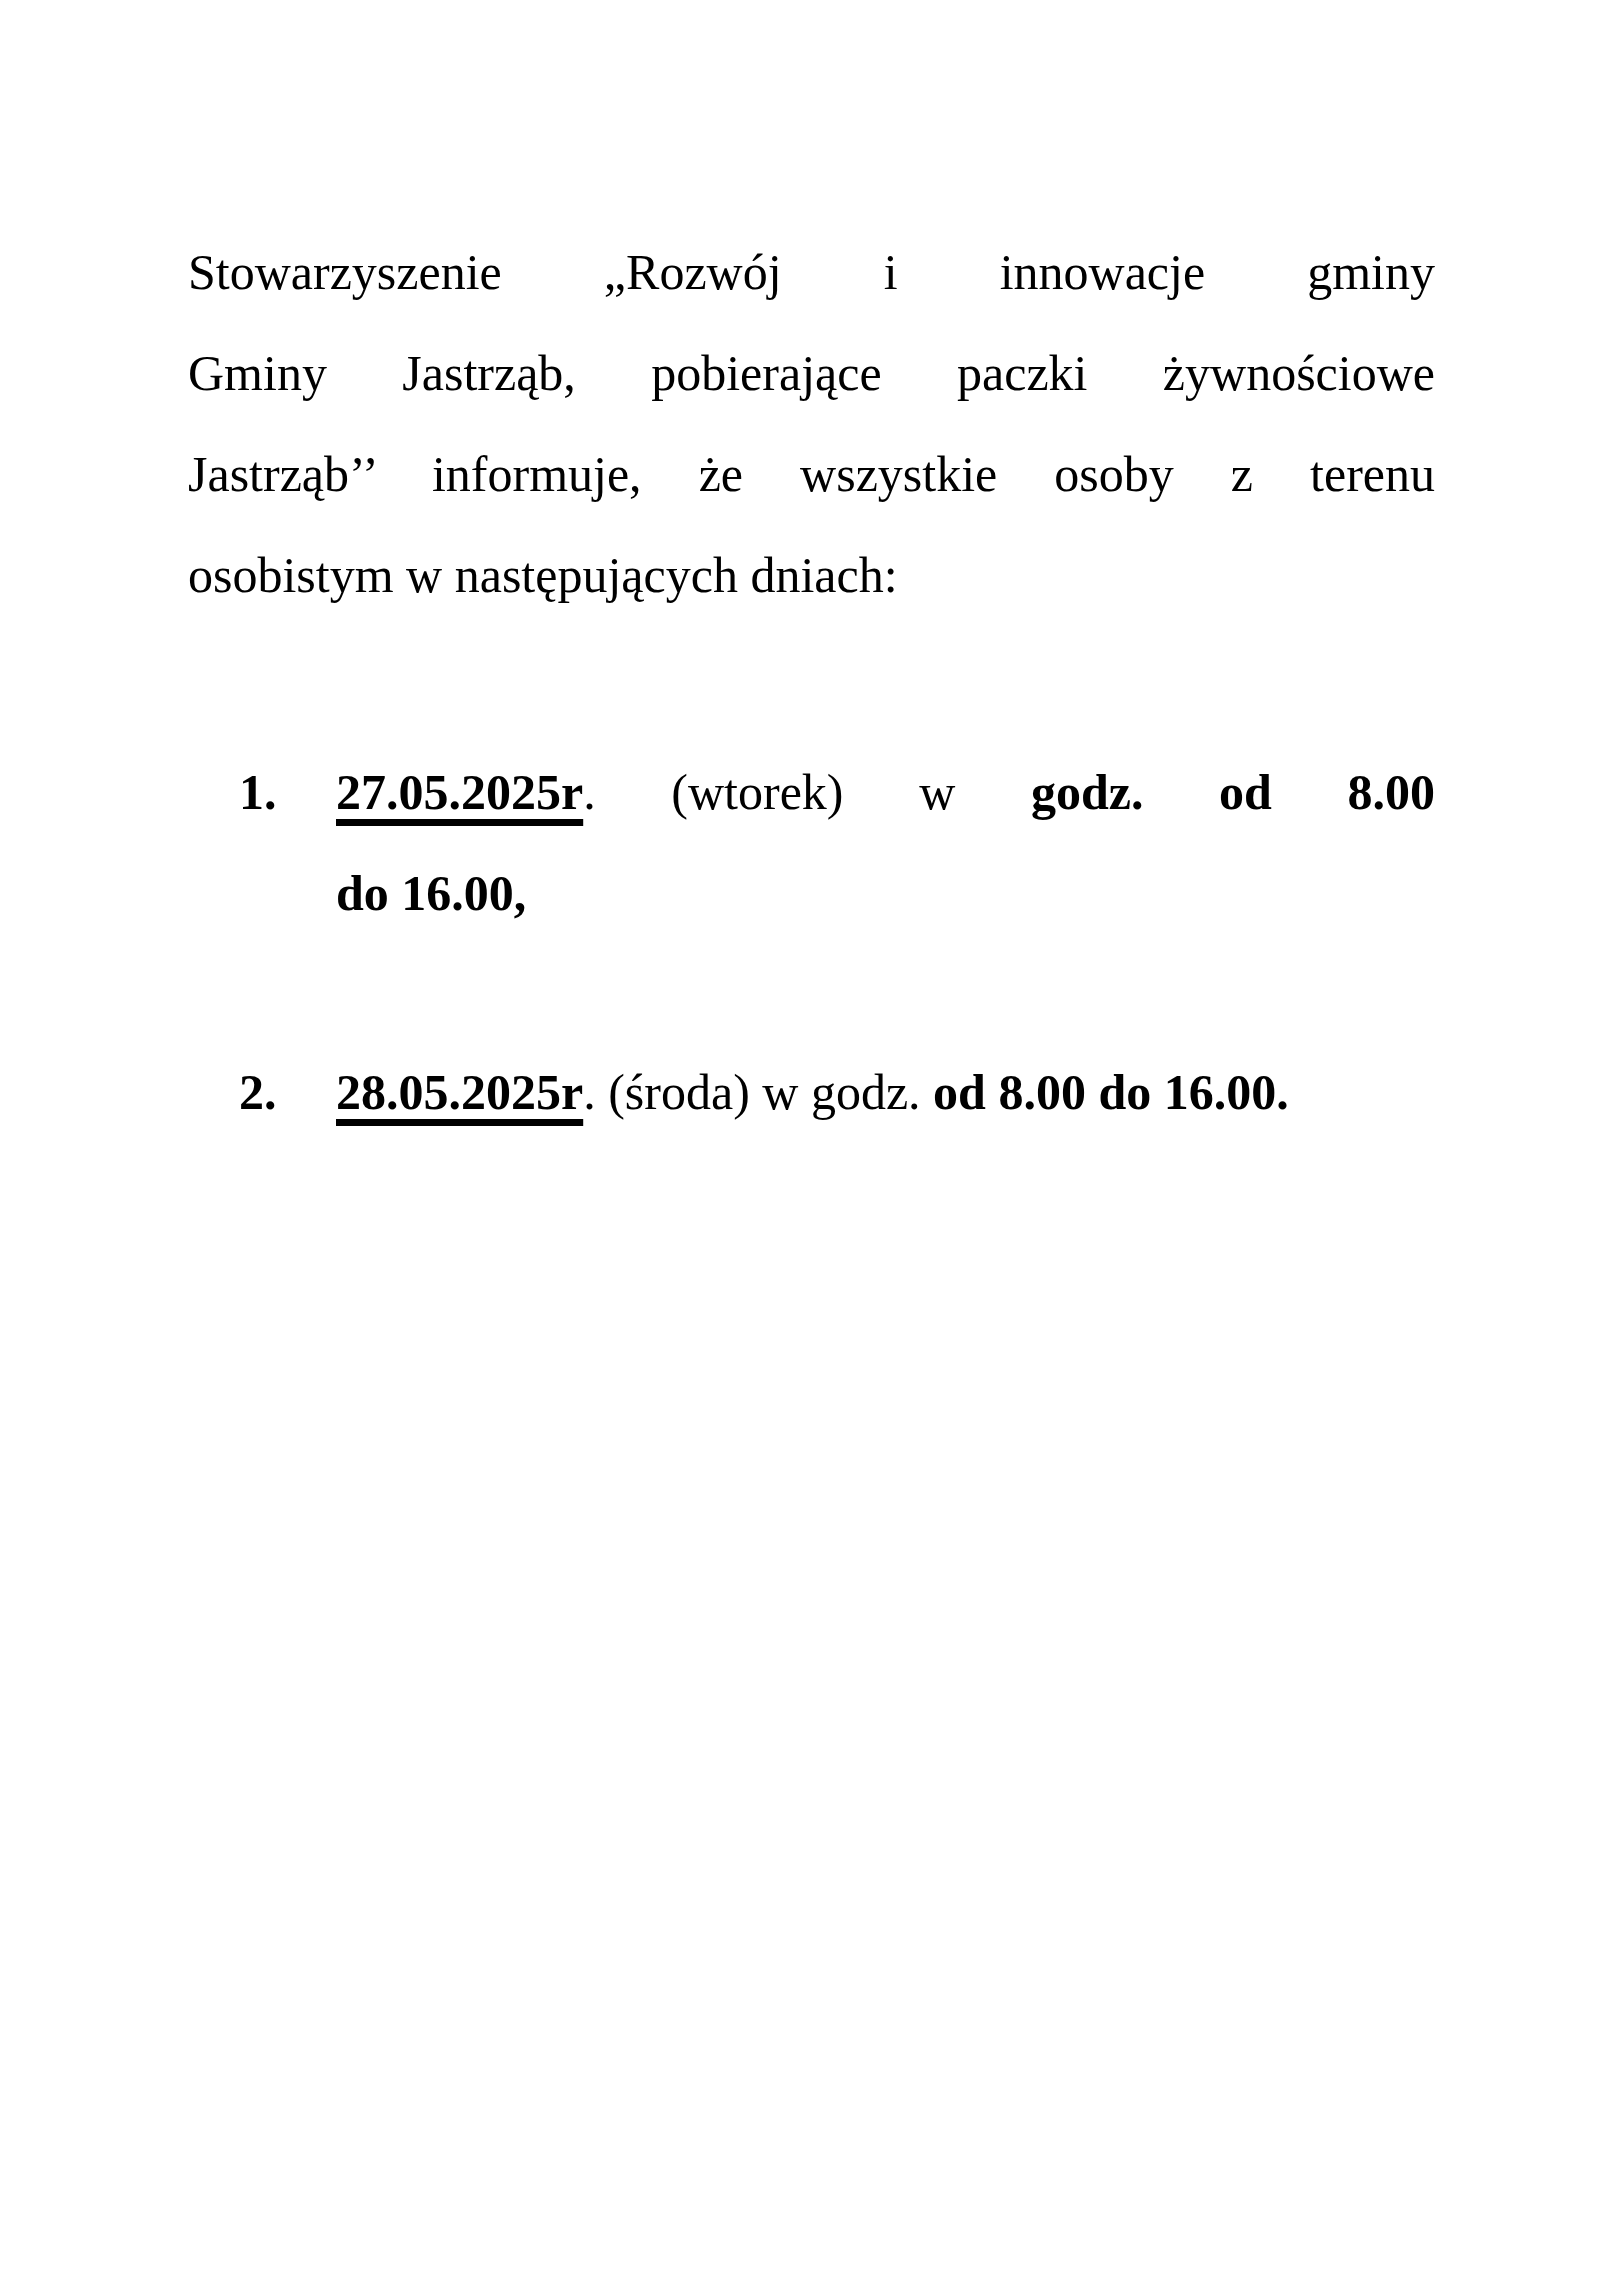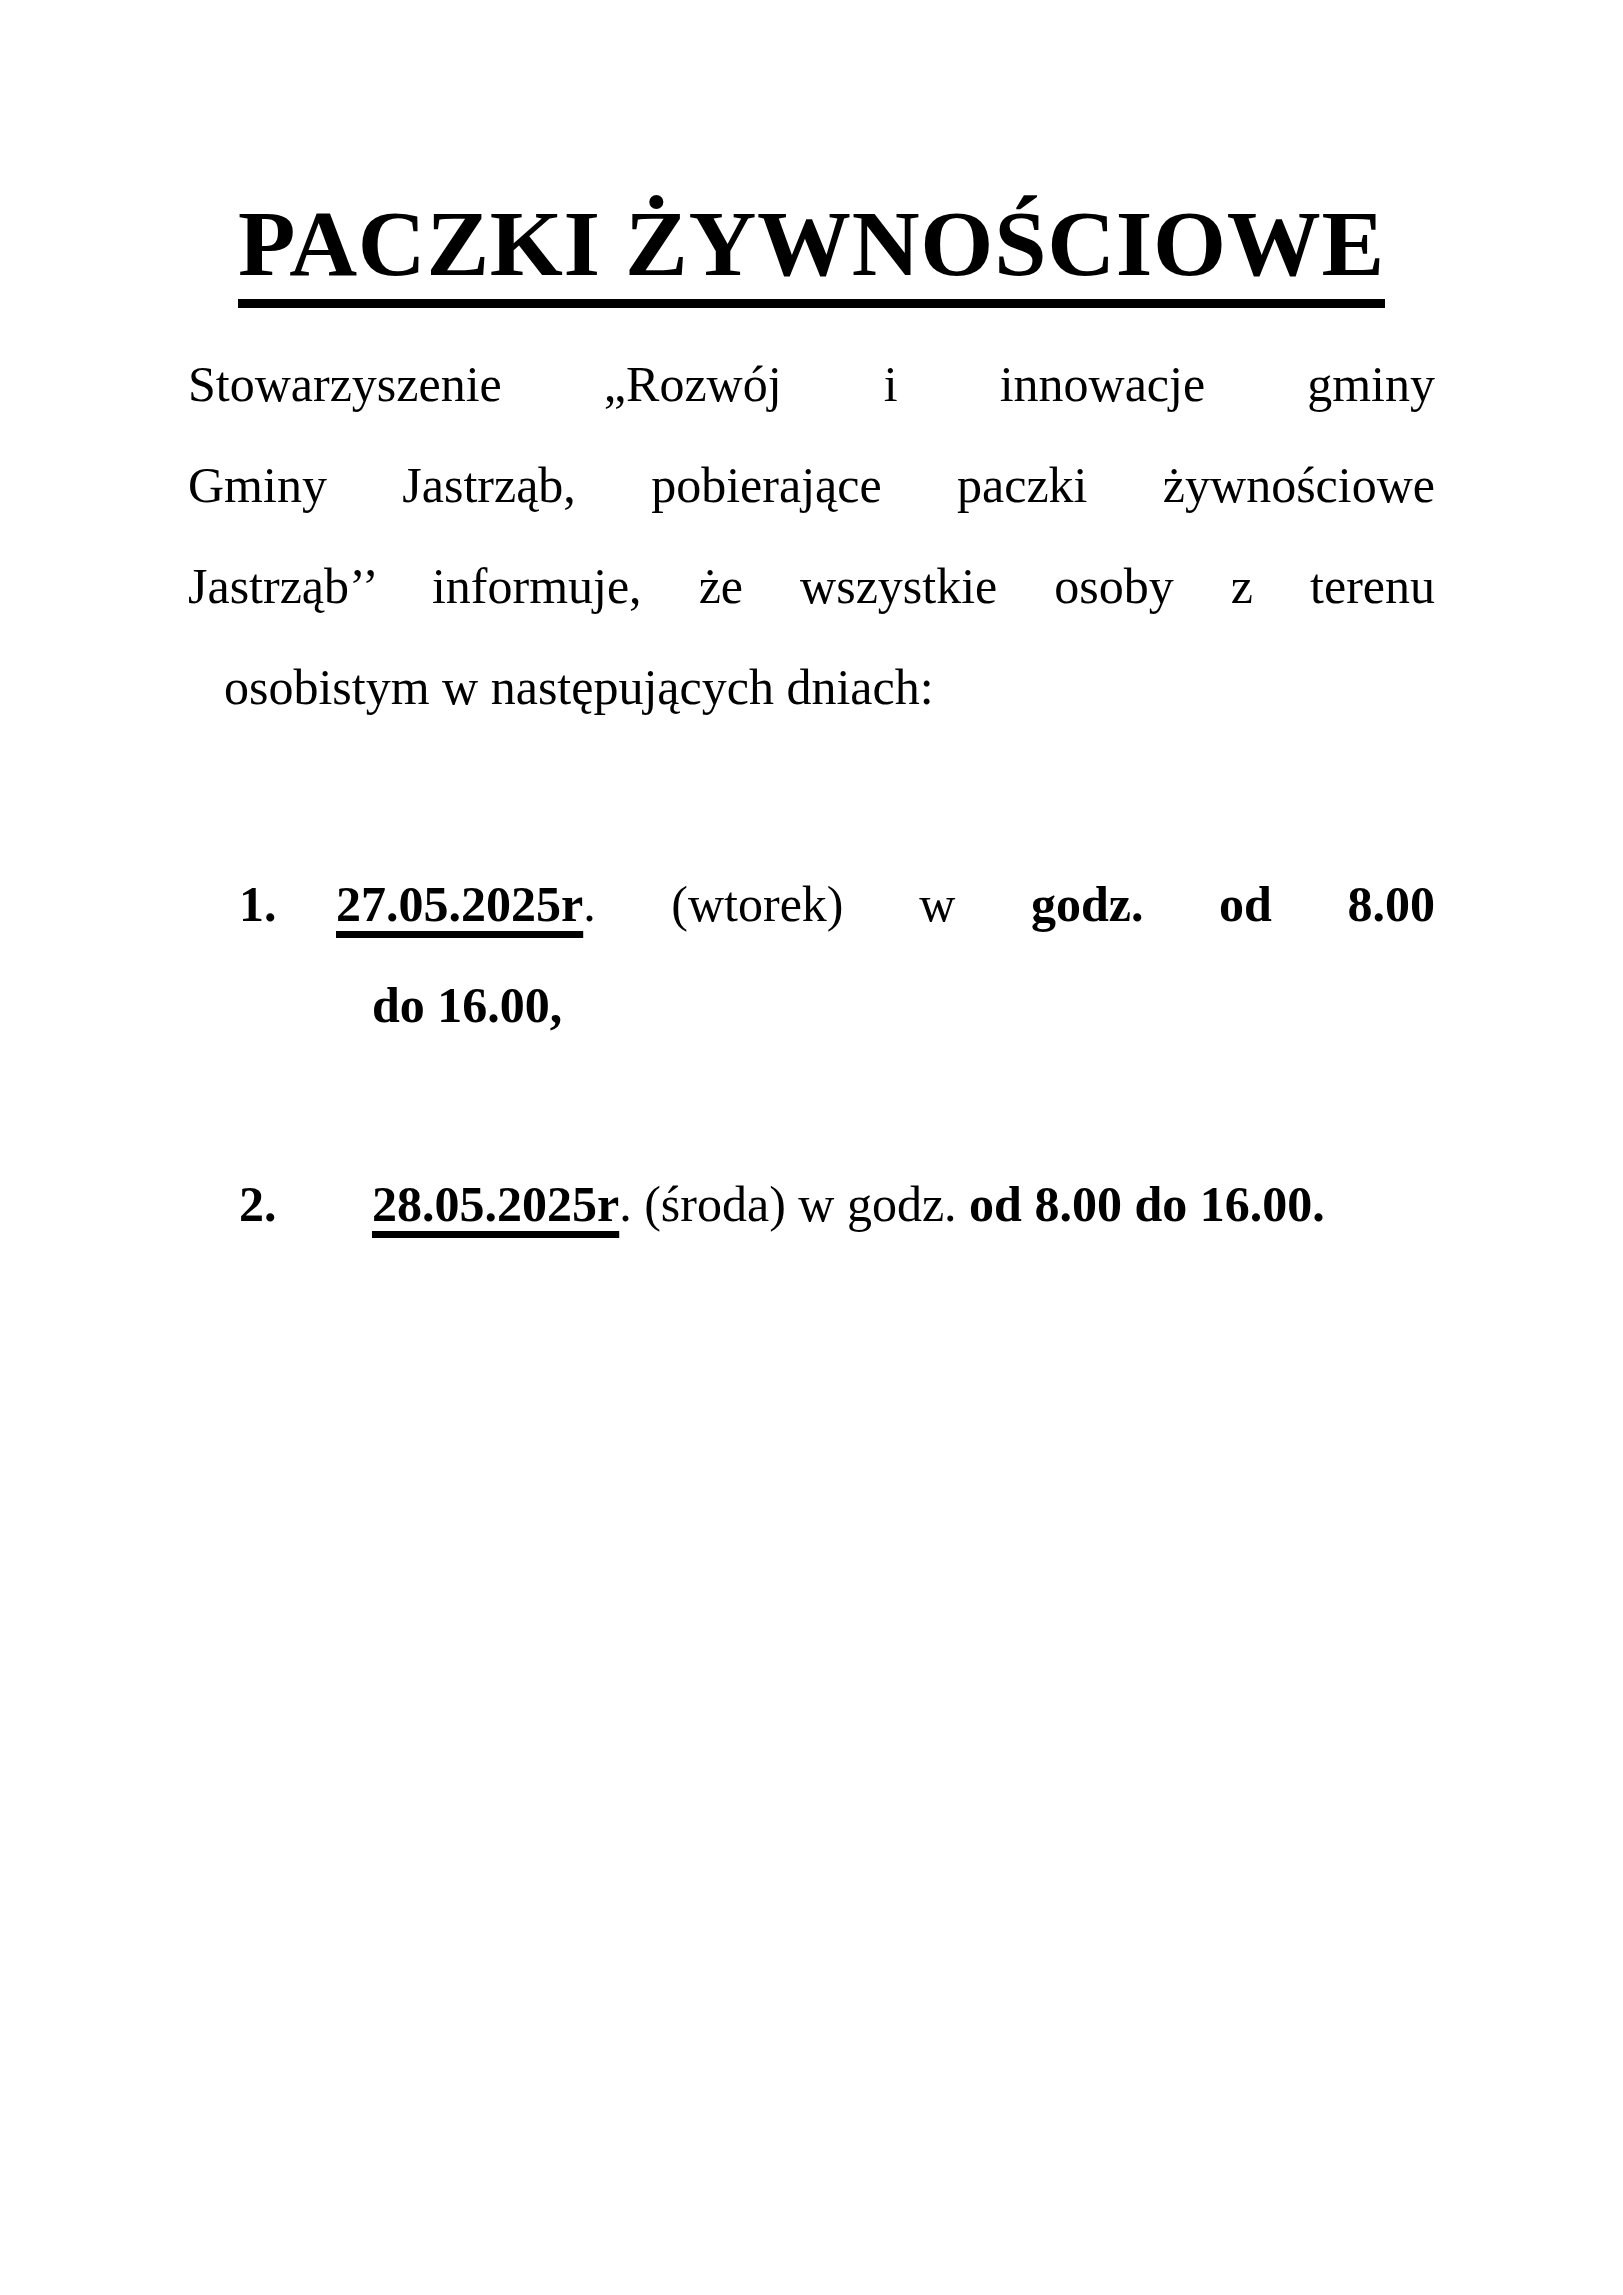--- a/index.html
+++ b/index.html
@@ -30,21 +30,21 @@
     font-size:50px;
     line-height:101px;
   }
   .list{
     margin-top:116px;
     font-size:50px;
     line-height:101px;
   }
   .line{min-height:101px;}
   .j{text-align:justify;text-align-last:justify;}
-  .l{text-align:left;text-align-last:left;margin-left:36px;}
+  .l{text-align:left;text-align-last:left;}
   .b{font-weight:bold;text-align:center;}
   .bu{
     font-weight:bold;
     text-decoration:underline;
     text-decoration-color:#000;
     text-decoration-thickness:7.2px;
     text-underline-offset:9.8px;
   }
   .item{position:relative;padding-left:148px;}
   .item-2{margin-top:98px;}
@@ -54,23 +54,20 @@
     top:0;
     font-weight:bold;
     line-height:101px;
   }
 </style>
 </head>
 <body>
 
 <div class="page">
 
-  <div class="title-row">
-    <span class="doc-title">PACZKI ŻYWNOŚCIOWE</span>
-  </div>
 
   <div class="intro">
     <div class="line j">
       <span>Stowarzyszenie „Rozwój i innowacje gminy</span>
     </div>
     <div class="line j">
       <span>Gminy Jastrząb, pobierające paczki żywnościowe</span>
     </div>
     <div class="line j">
       <span>Jastrząb’’ informuje, że wszystkie osoby z terenu</span>

